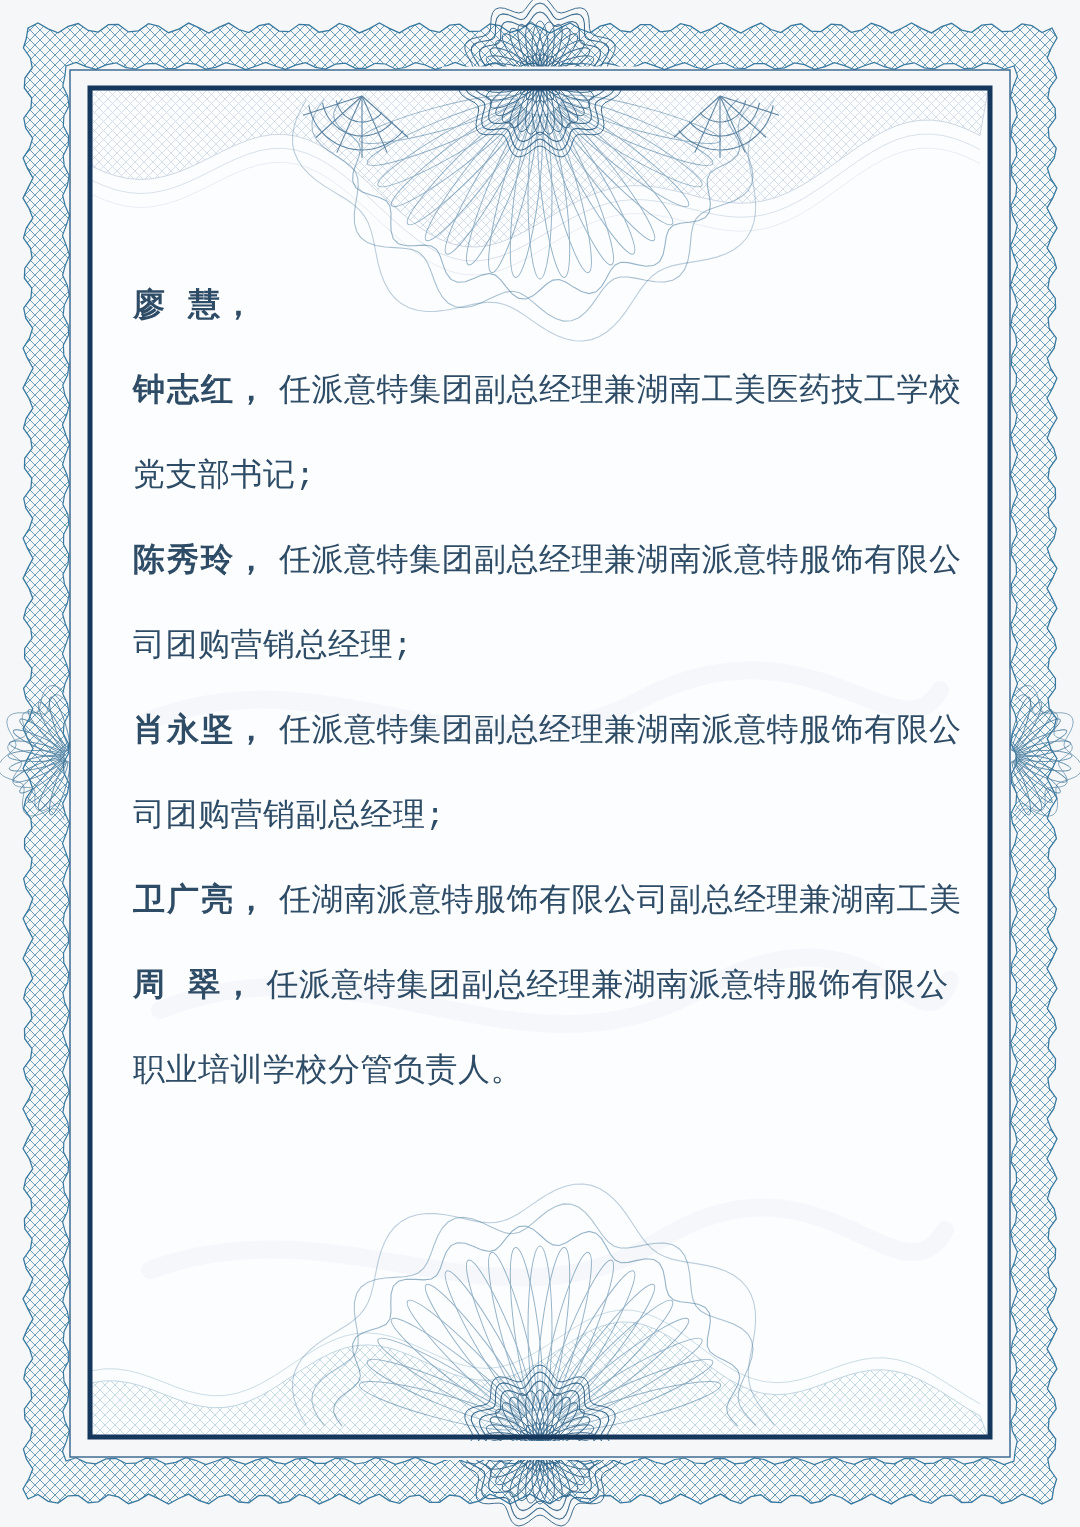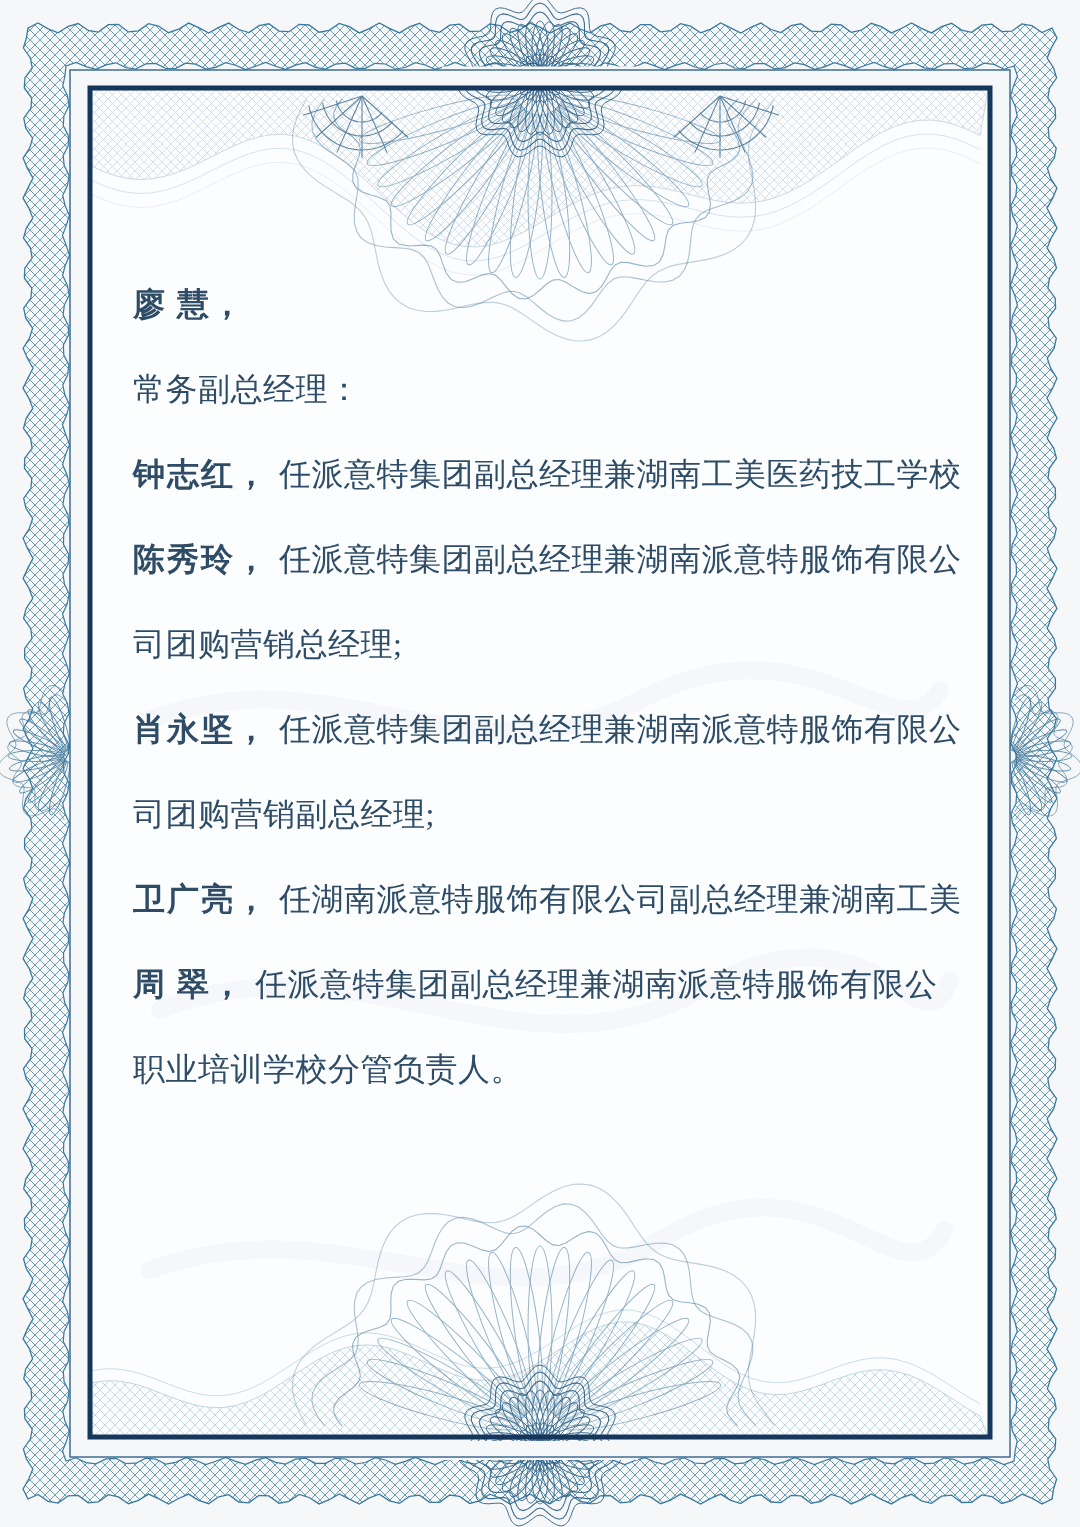--- a/index.html
+++ b/index.html
@@ -1,21 +1,21 @@
 <!DOCTYPE html>
 <html><head>
 <meta charset="utf-8">
 <style>
   html,body{margin:0;padding:0;background:#ffffff;}
   .page{
     position:relative;
     width:1080px;height:1527px;
     overflow:hidden;
     background:#86efac;
-    font-family:Liberation Serif, serif;
+    font-family:Liberation Mono, monospace;
   }
   #deco{position:absolute;left:0;top:0;width:1080px;height:1527px;}
   .content{
     position:absolute;left:133px;top:262px;width:840px;z-index:2;
   }
   .line{
     margin:0;height:85px;
     display:flex;align-items:center;
     white-space:nowrap;
     font-size:32px;
@@ -288,26 +288,26 @@
       <rect x="442" y="66.5" width="196" height="20" fill="#f5f7f8"></rect>
       <rect x="442" y="1441" width="196" height="19" fill="#f5f7f8"></rect>
       <rect x="70" y="70" width="940" height="1387" fill="none" stroke="#35638c" stroke-width="1.4"></rect>
       <rect x="90" y="88" width="900" height="1349" fill="none" stroke="#16375c" stroke-width="5"></rect>
     </svg>
 
   <main class="content" style="color: rgb(46, 76, 102);">
     <p class="line">
         <span class="name">廖 慧，</span>
       </p>
-    <p class="line cont">常务副总经理：</p>
 
     <p class="line">
         <span class="name">钟志红，</span>
         <span class="t">任派意特集团副总经理兼湖南工美医药技工学校</span>
       </p>
+    <p class="line cont">党支部书记;</p>
 
     <p class="line">
         <span class="name">陈秀玲，</span>
         <span class="t">任派意特集团副总经理兼湖南派意特服饰有限公</span>
       </p>
     <p class="line cont">司团购营销总经理;</p>
 
     <p class="line">
         <span class="name">肖永坚，</span>
         <span class="t">任派意特集团副总经理兼湖南派意特服饰有限公</span>

